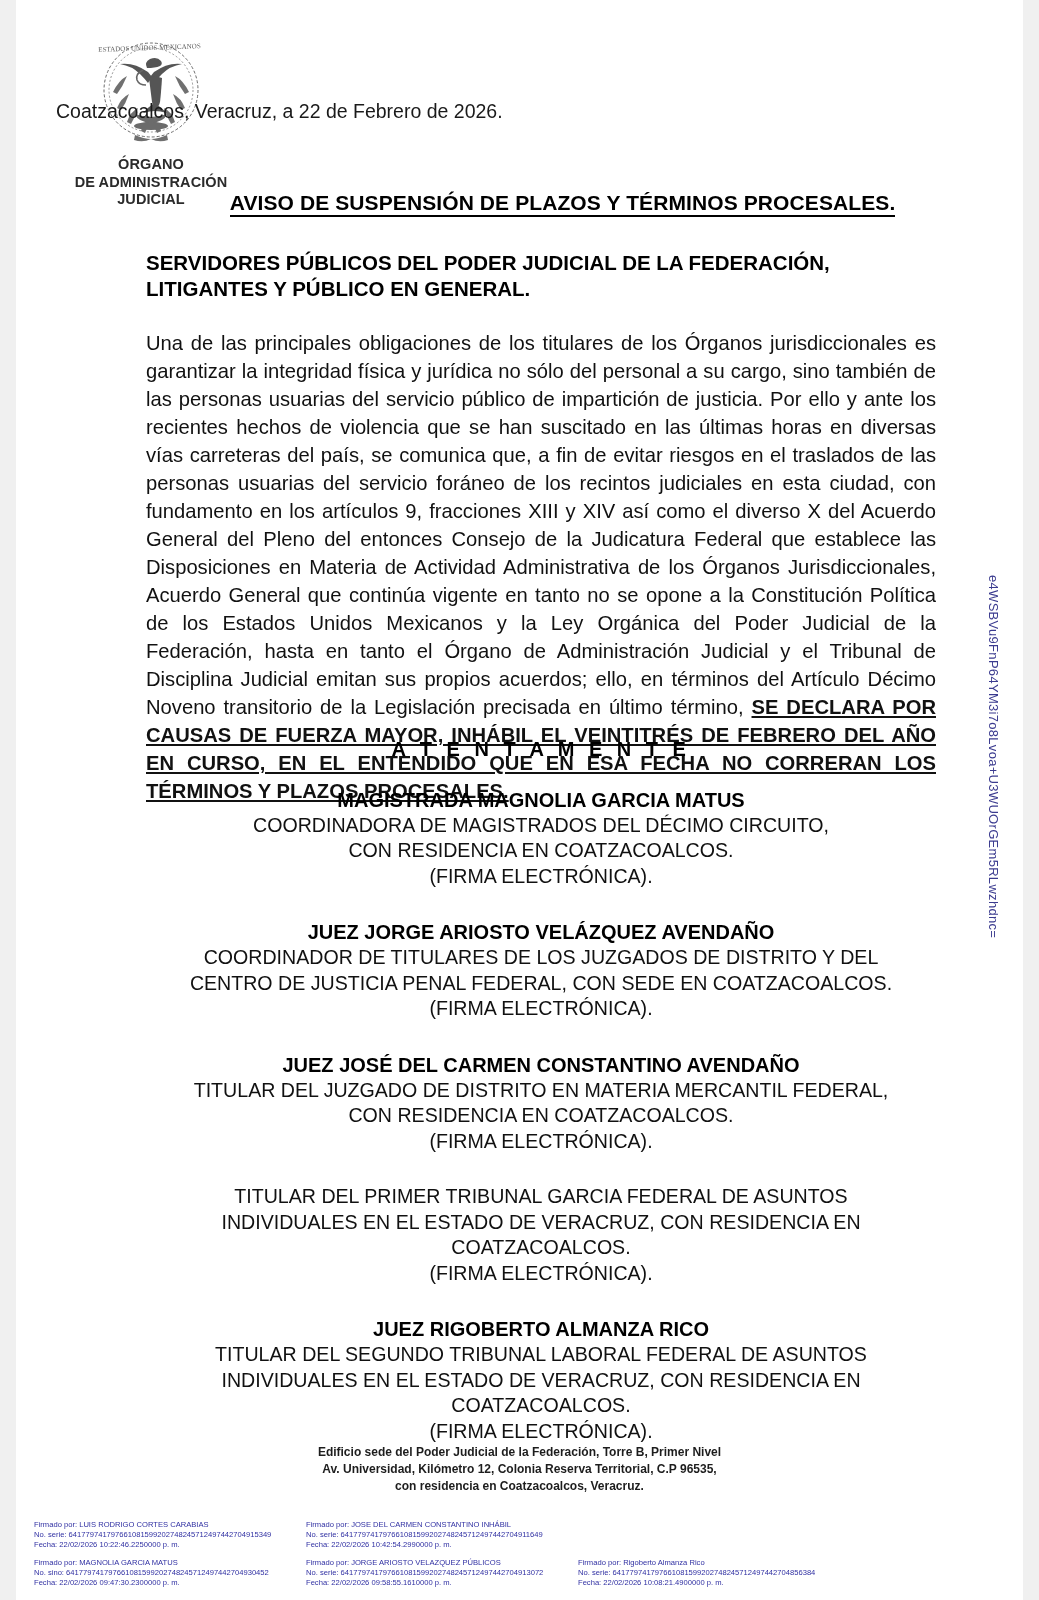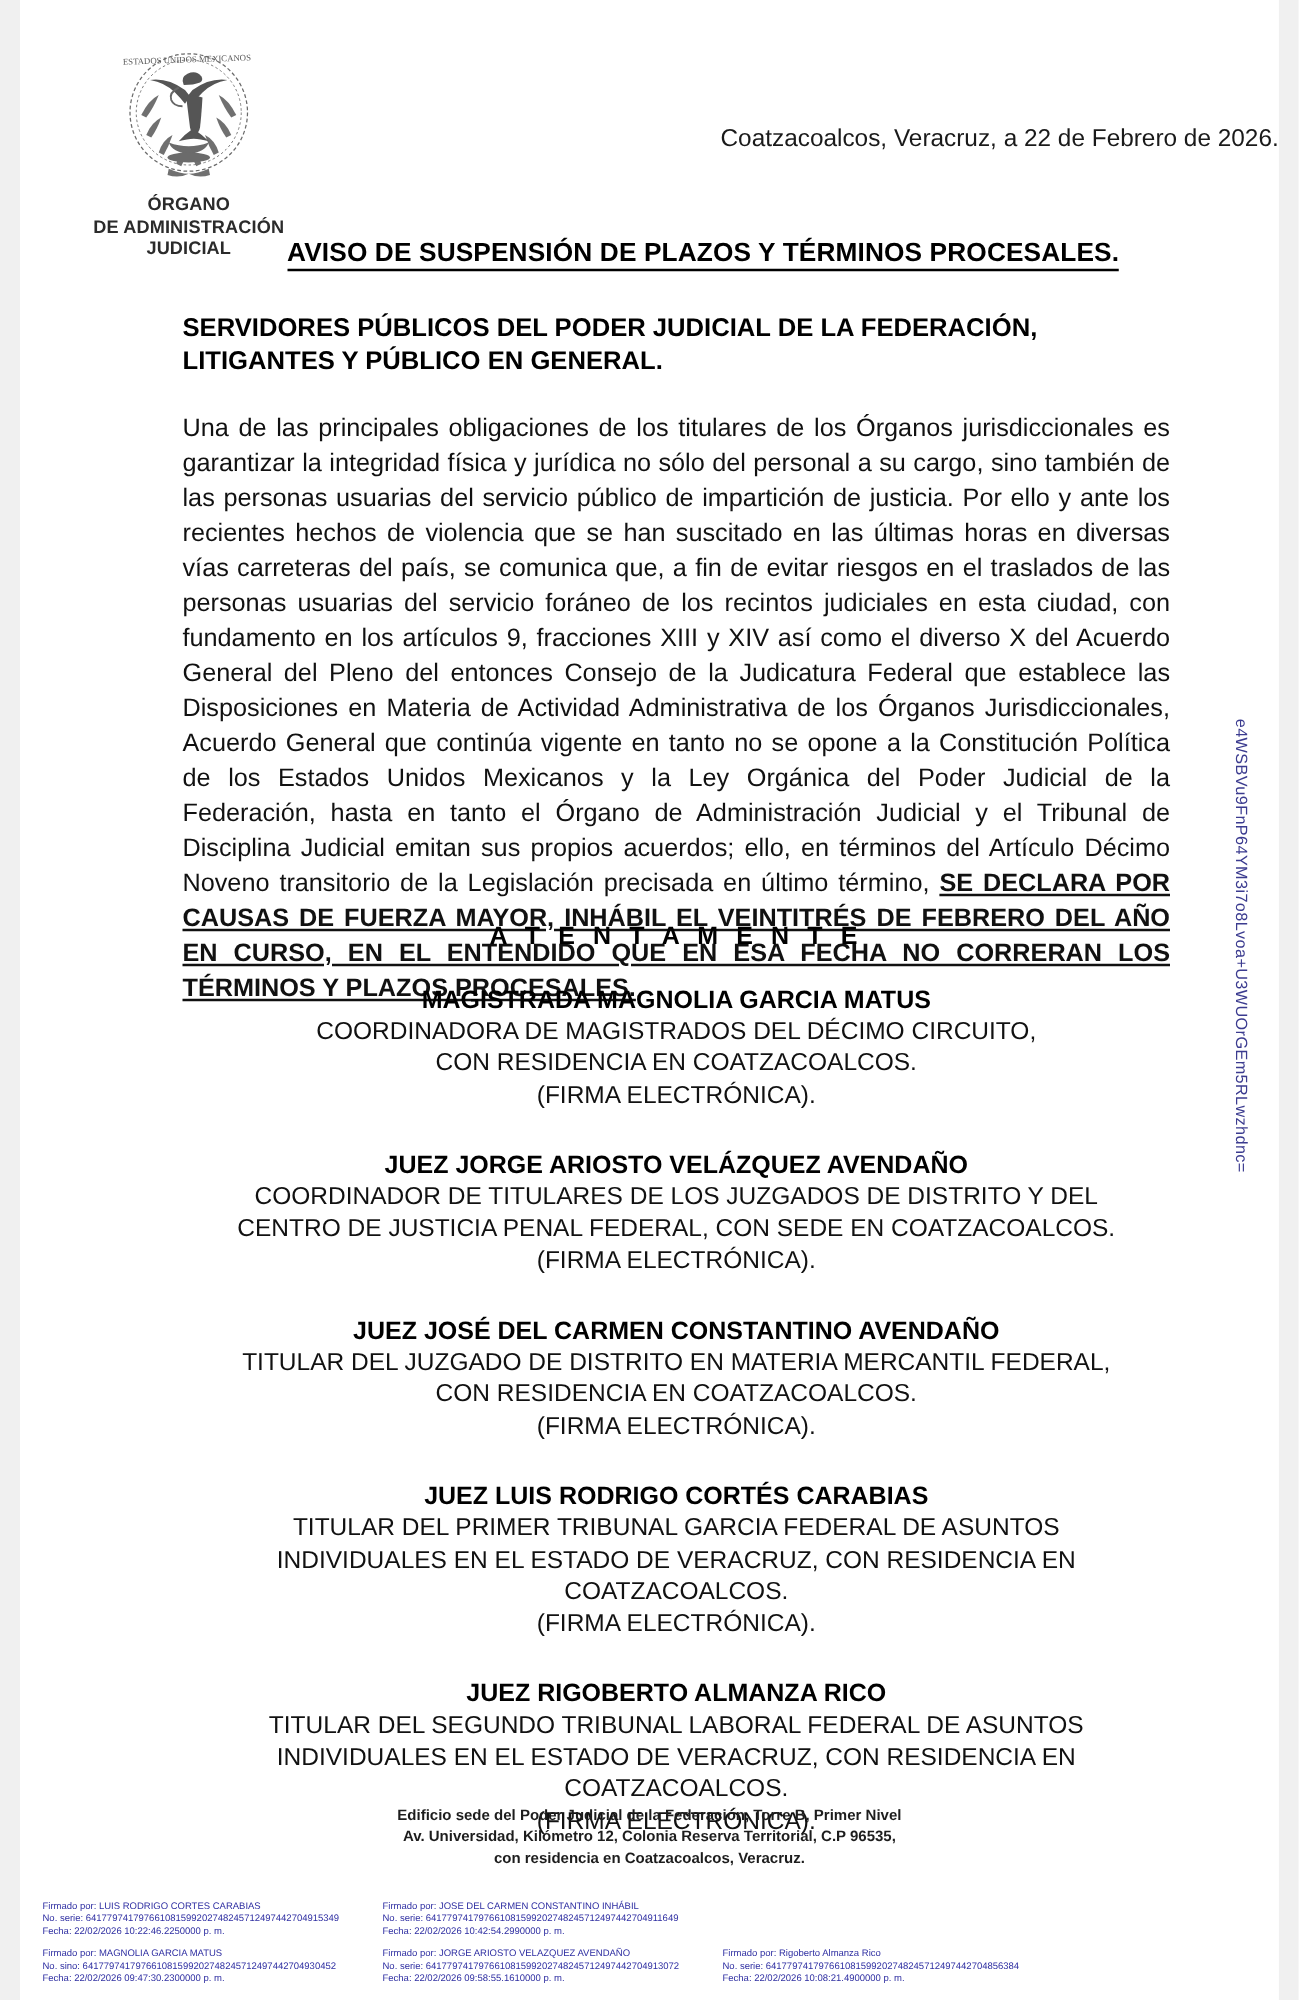--- a/index.html
+++ b/index.html
@@ -60,24 +60,24 @@
     color: #2b2b2b;
     letter-spacing: .1px;
   }
 
   
   .doc-date {
     position: absolute;
     left: 0;
     right: 0;
     top: 100px;
-    text-align: right;
+    text-align: left;
     font-size: 19.5px;
     color: #1a1a1a;
-    padding-left: 90px;
+    padding-left: 40px;
   }
 
   
   .doc-title {
     position: absolute;
     left: 0;
     right: 0;
     top: 191px;
     text-align: center;
     font-size: 21px;
@@ -290,21 +290,20 @@
       </div>
 
       <div class="sig-block">
         <div class="sig-name">JUEZ JOSÉ DEL CARMEN CONSTANTINO AVENDAÑO</div>
         <div class="sig-line">TITULAR DEL JUZGADO DE DISTRITO EN MATERIA MERCANTIL FEDERAL,</div>
         <div class="sig-line">CON RESIDENCIA EN COATZACOALCOS.</div>
         <div class="sig-line">(FIRMA ELECTRÓNICA).</div>
       </div>
 
       <div class="sig-block">
-        <div class="sig-name">JUEZ LUIS RODRIGO CORTÉS CARABIAS</div>
         <div class="sig-line">TITULAR DEL PRIMER TRIBUNAL GARCIA FEDERAL DE ASUNTOS</div>
         <div class="sig-line">INDIVIDUALES EN EL ESTADO DE VERACRUZ, CON RESIDENCIA EN</div>
         <div class="sig-line">COATZACOALCOS.</div>
         <div class="sig-line">(FIRMA ELECTRÓNICA).</div>
       </div>
 
       <div class="sig-block">
         <div class="sig-name">JUEZ RIGOBERTO ALMANZA RICO</div>
         <div class="sig-line">TITULAR DEL SEGUNDO TRIBUNAL LABORAL FEDERAL DE ASUNTOS</div>
         <div class="sig-line">INDIVIDUALES EN EL ESTADO DE VERACRUZ, CON RESIDENCIA EN</div>
@@ -336,21 +335,21 @@
         <div class="esig-cell empty"></div>
       </div>
 
       <div class="esig-row">
         <div class="esig-cell">
           <div>Firmado por: MAGNOLIA GARCIA MATUS</div>
           <div>No. sino: 641779741797661081599202748245712497442704930452</div>
           <div>Fecha: 22/02/2026 09:47:30.2300000 p. m.</div>
         </div>
         <div class="esig-cell">
-          <div>Firmado por: JORGE ARIOSTO VELAZQUEZ AVENDAÑO</div>
+          <div>Firmado por: JORGE ARIOSTO VELAZQUEZ PÚBLICOS</div>
           <div>No. serie: 641779741797661081599202748245712497442704913072</div>
           <div>Fecha: 22/02/2026 09:58:55.1610000 p. m.</div>
         </div>
         <div class="esig-cell">
           <div>Firmado por: Rigoberto Almanza Rico</div>
           <div>No. serie: 641779741797661081599202748245712497442704856384</div>
           <div>Fecha: 22/02/2026 10:08:21.4900000 p. m.</div>
         </div>
       </div>
     </div>

